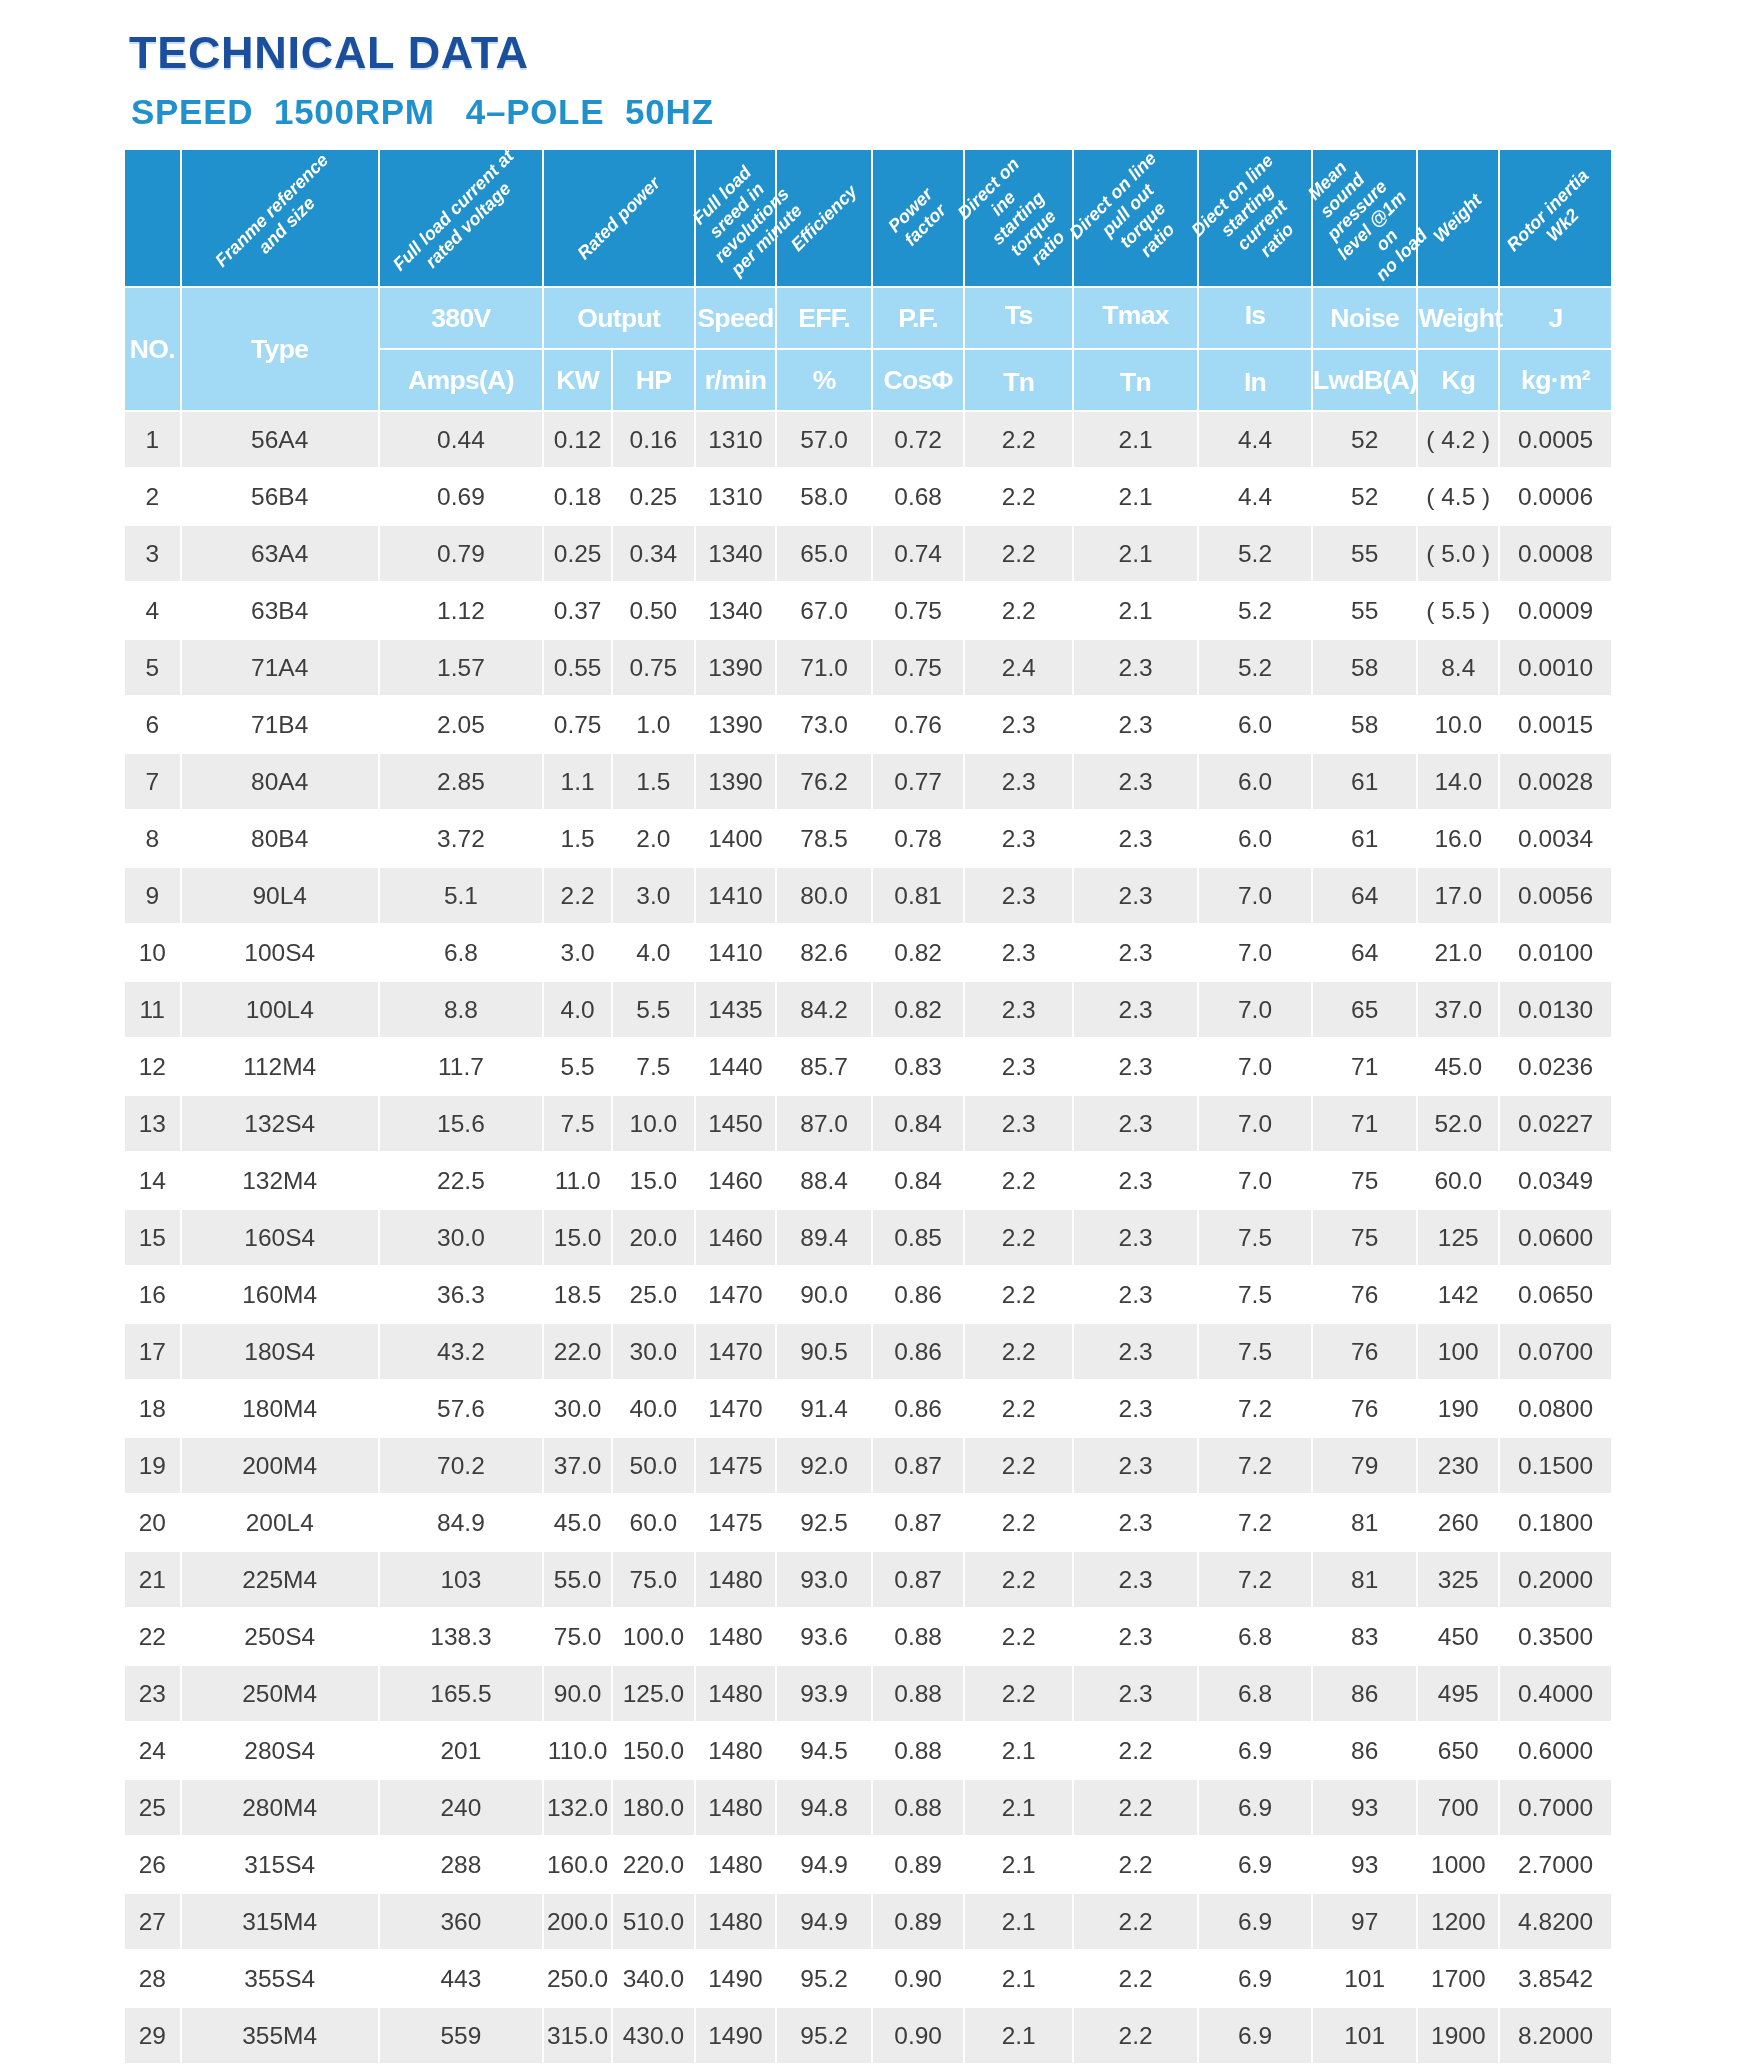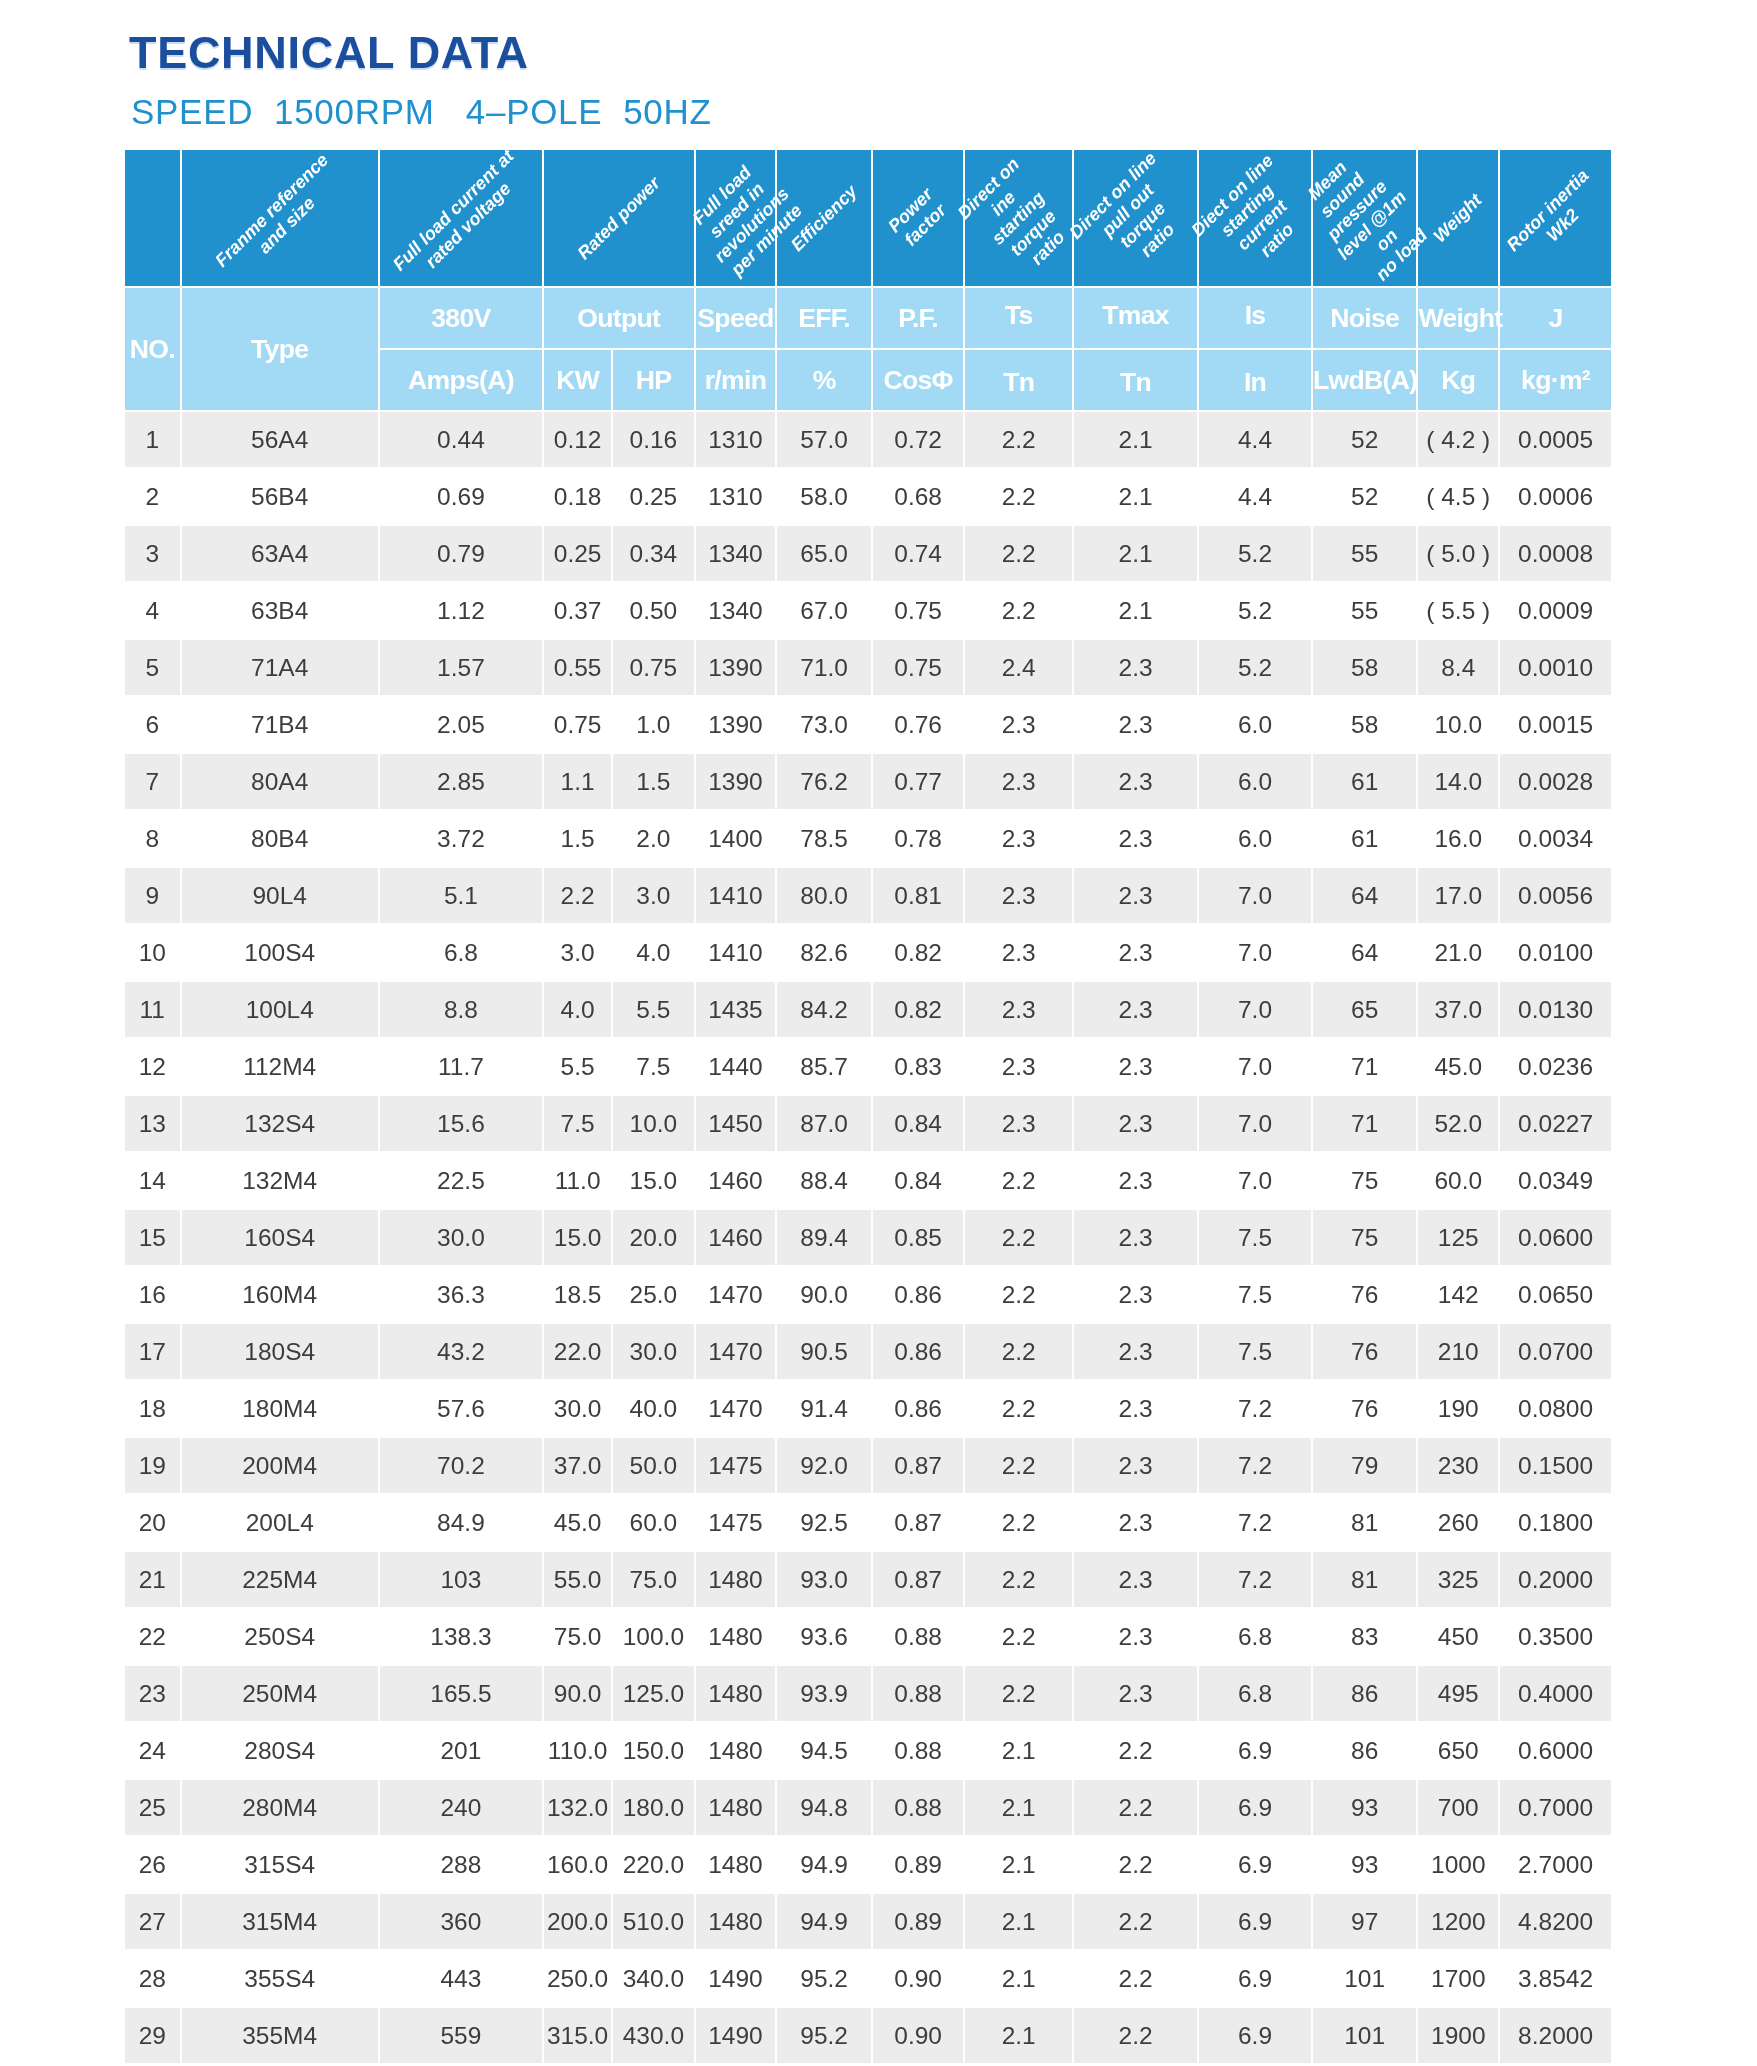--- a/index.html
+++ b/index.html
@@ -14,21 +14,21 @@
     position:relative;width:1757px;height:2066px;background:#ffffff;
     font-family:"Liberation Sans", sans-serif;overflow:hidden;
   }
   .title{
     position:absolute;left:129px;top:26.6px;margin:0;
     font-size:45px;font-weight:800;color:var(--title-blue);
     letter-spacing:0.7px;text-shadow:0 2.1px 0.7px rgba(130,175,225,0.45);
   }
   .subtitle{
     position:absolute;left:131px;top:92px;margin:0;
-    font-size:35px;font-weight:400;color:var(--accent-blue);
+    font-size:35px;font-weight:700;color:var(--accent-blue);
     white-space:pre;letter-spacing:0.7px;
   }
   table.tech{
     position:absolute;left:123px;top:148px;width:1490px;
     border-collapse:collapse;table-layout:fixed;
   }
   table.tech th,table.tech td{
     border:2.1px solid #ffffff;text-align:center;vertical-align:middle;padding:0;
   }
   tr.rot-row th{background:var(--accent-blue);height:136px;}
@@ -395,21 +395,21 @@
           <td>43.2</td>
           <td>22.0</td>
           <td>30.0</td>
           <td>1470</td>
           <td>90.5</td>
           <td>0.86</td>
           <td>2.2</td>
           <td>2.3</td>
           <td>7.5</td>
           <td>76</td>
-          <td>210</td>
+          <td>100</td>
           <td>0.0700</td>
         </tr>
         <tr>
           <td>18</td>
           <td>180M4</td>
           <td>57.6</td>
           <td>30.0</td>
           <td>40.0</td>
           <td>1470</td>
           <td>91.4</td>

